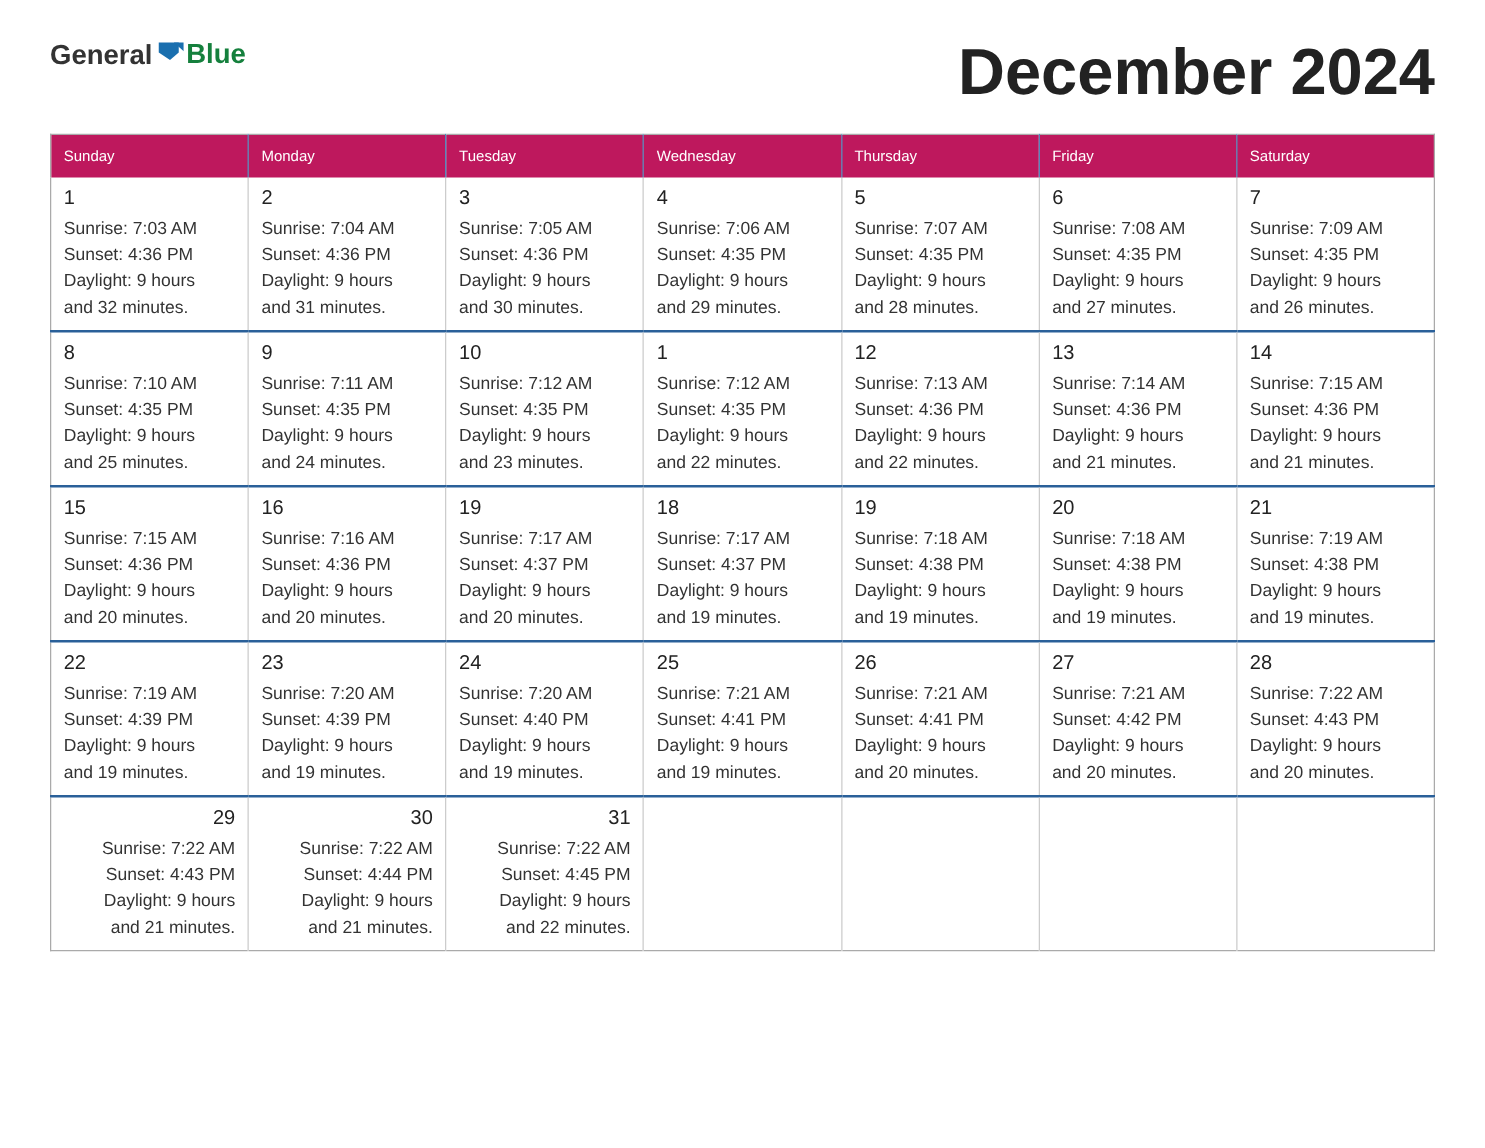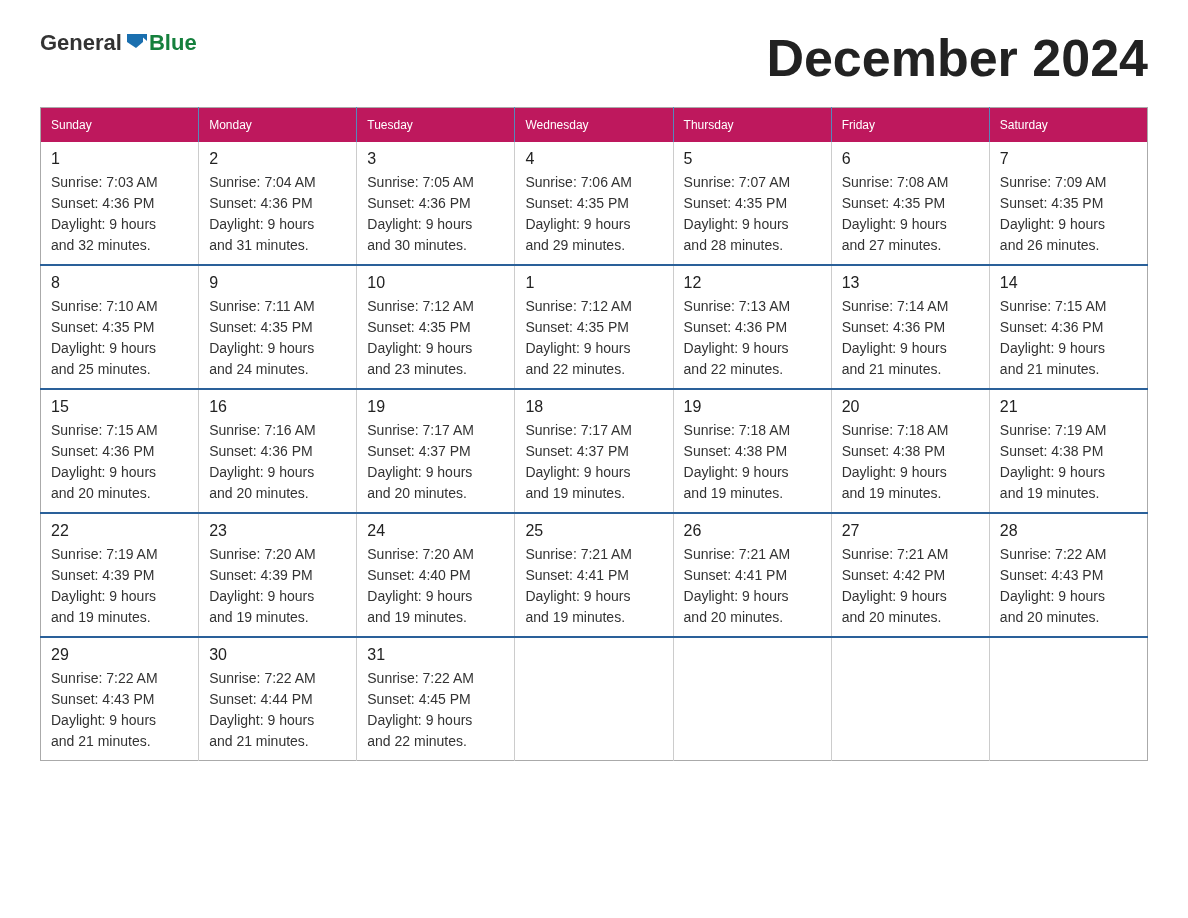--- a/index.html
+++ b/index.html
@@ -72,20 +72,21 @@
       border-right: 1px solid #ccc;
       border-bottom: 2px solid #2a6099;
       width: 14.28%;
       min-height: 100px;
     }
     .calendar-table td:last-child {
       border-right: none;
     }
     .calendar-table tr:last-child td {
       border-bottom: none;
+      text-align: right;
     }
     .day-number {
       font-size: 16px;
       font-weight: normal;
       color: #222;
       margin-bottom: 4px;
     }
     .day-info {
       font-size: 14px;
       color: #333;

